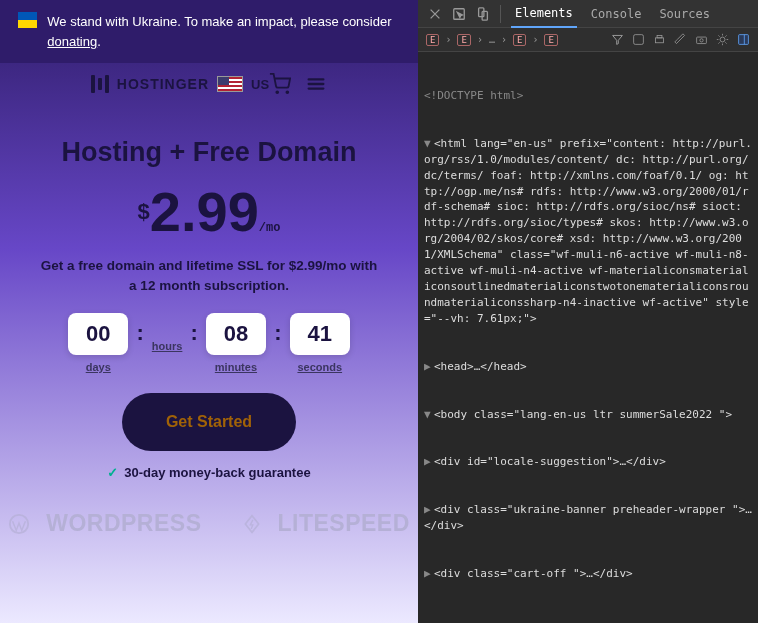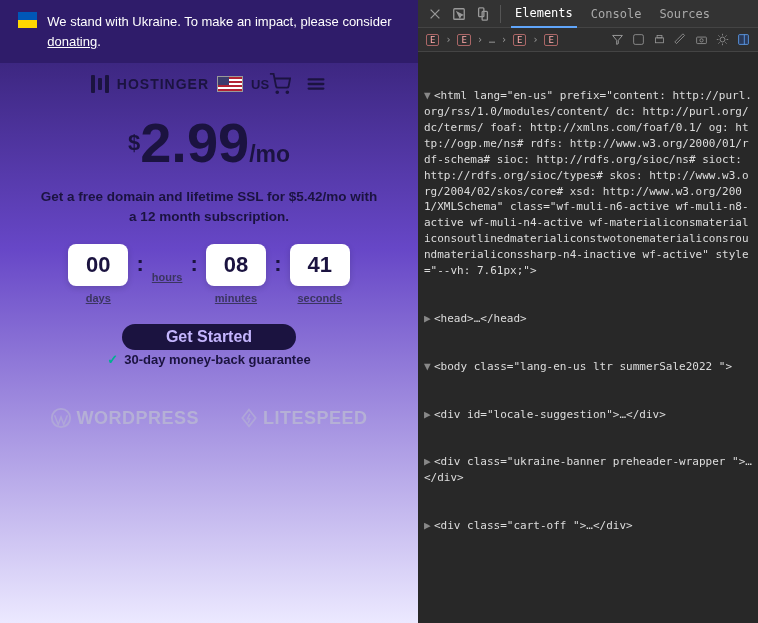--- a/index.html
+++ b/index.html
@@ -25,32 +25,32 @@
 .locale { font-size:13px; color:#1b1340; font-weight:600; }
 .header-right { display:flex; align-items:center; gap:14px; }
 .icon-btn { background:none; border:none; cursor:pointer; color:#1b1340; }
 .icon-btn svg { display:block; }
 
 .hero { flex:1; display:flex; flex-direction:column; align-items:center; text-align:center; padding: 10px 24px 0; color:#1b1340; }
 .hero h1 { font-size: 27px; font-weight:800; margin: 22px 0 16px; }
 .price-wrap { display:flex; align-items:baseline; justify-content:center; font-weight:800; }
 .dollar { font-size:22px; vertical-align: top; position:relative; top:-12px;}
 .price-big { font-size:56px; line-height:1; }
-.mo { font-size:23px; font-weight:700; }
+.mo { font-size:12px; font-weight:700;font-family:Liberation Mono, monospace; }
 .subtitle { font-size:13.5px; font-weight:600; max-width: 340px; margin: 16px auto 18px; line-height:1.45; }
 .countdown { display:flex; justify-content:center; align-items:center; gap:6px; margin-bottom: 20px;}
 .unit { background:#fff; border-radius:8px; padding: 8px 18px; min-width:54px; box-shadow: 0 2px 6px rgba(0,0,0,.15);}
 .unit .num { font-size:22px; font-weight:800; }
 .colon { font-size:22px; font-weight:800; color:#1b1340; padding:0 2px; position:relative; top:-10px;}
 .unit-label { font-size:11px; color:#3b3560; margin-top:6px; font-weight:600;text-decoration:underline;}
-.cta { background:#1b1340; color:#c4b5fd; border:none; border-radius:40px; padding:4px 44px; font-size:16px; font-weight:800; cursor:pointer; margin-bottom:2px; }
+.cta { background:#1b1340; color:#a16207; border:none; border-radius:40px; padding:20px 44px; font-size:16px; font-weight:800; cursor:pointer; margin-bottom:14px; }
 .guarantee { font-size:13px; font-weight:700; display:flex; align-items:center; gap:6px; color:#1b1340; }
 .check { color:#00b090; font-weight:900; }
 .partners { display:flex; justify-content:space-around; align-items:center; padding: 30px 30px 0; gap: 40px;}
-.partner { color:#b5b0d6; font-size:18px; font-weight:700; display:flex; align-items:center; gap:4px; letter-spacing:.5px;margin-top:10px;}
+.partner { color:#b5b0d6; font-size:23px; font-weight:700; display:flex; align-items:center; gap:16px; letter-spacing:.5px;}
 .partner svg { opacity:.7; }
 
 
 .devtools { flex:1; background:#282828; color:#ccc; font-family: Menlo, Consolas, monospace; font-size:11px; display:flex; flex-direction:column; min-width:0;}
 .dt-top { display:flex; align-items:center; background:#333; border-bottom:1px solid #444; height:28px;}
 .dt-top .grp { display:flex; align-items:center; gap:10px; padding:8px 10px; height:100%;}
 .dt-top .sep { width:1px; height:18px; background:#555; }
 .dt-tab { color:#aaa; cursor:pointer; padding:6px 4px; font-size:12px;}
 .dt-tab.active { color:#fff; border-bottom:2px solid #60a5fa;}
 .dt-icon { width:14px; height:14px; stroke:#999; fill:none; stroke-width:1.5; cursor:pointer;}
@@ -107,26 +107,27 @@
           <svg width="22" height="22" viewBox="0 0 24 24" fill="none" stroke="currentColor" stroke-width="2.5" stroke-linecap="round">
               <line x1="4" y1="7" x2="20" y2="7"></line>
               <line x1="4" y1="12" x2="20" y2="12"></line>
               <line x1="4" y1="17" x2="20" y2="17"></line>
             </svg>
         </button>
       </div>
     </div>
 
     <div class="hero">
+      <h1>Hosting + Free Domain</h1>
       <div class="price-wrap">
         <span class="dollar">$</span>
         <span class="price-big">2.99</span>
         <span class="mo">/mo</span>
       </div>
-      <p class="subtitle">Get a free domain and lifetime SSL for $5.42/mo with a 12 month subscription.</p>
+      <p class="subtitle">Get a free domain and lifetime SSL for $2.99/mo with a 12 month subscription.</p>
 
       <div class="countdown">
         <div>
           <div class="unit">
               <div class="num">00</div>
             </div>
           <div class="unit-label">days</div>
         </div>
         <span class="colon">:</span>
         <div>
@@ -231,20 +232,21 @@
             <path d="M8 1v2M8 13v2M1 8h2M13 8h2M3 3l1.5 1.5M11.5 11.5L13 13M13 3l-1.5 1.5M4.5 11.5L3 13"></path>
           </svg>
         <svg class="blue" viewBox="0 0 16 16">
             <rect x="2" y="2" width="12" height="12" rx="1"></rect>
             <line x1="9" y1="2" x2="9" y2="14" stroke="#60a5fa"></line>
           </svg>
       </div>
     </div>
 
     <div class="tree">
+      <div class="line"><span class="punct">&lt;!DOCTYPE html&gt;</span></div>
       <div class="line"><span class="arrow">▼</span><span class="txt">&lt;html lang="en-us" prefix="content: http://purl.org/rss/1.0/modules/content/ dc: http://purl.org/dc/terms/ foaf: http://xmlns.com/foaf/0.1/ og: http://ogp.me/ns# rdfs: http://www.w3.org/2000/01/rdf-schema# sioc: http://rdfs.org/sioc/ns# sioct: http://rdfs.org/sioc/types# skos: http://www.w3.org/2004/02/skos/core# xsd: http://www.w3.org/2001/XMLSchema" class="wf-muli-n6-active wf-muli-n8-active wf-muli-n4-active wf-materialiconsmaterialiconsoutlinedmaterialiconstwotonematerialiconsroundmaterialiconssharp-n4-inactive wf-active" style="--vh: 7.61px;"&gt;</span></div>
       <div class="line ind1"><span class="arrow">▶</span><span class="txt">&lt;head&gt;…&lt;/head&gt;</span></div>
       <div class="line ind1"><span class="arrow">▼</span><span class="txt">&lt;body class="lang-en-us ltr summerSale2022 "&gt;</span></div>
       <div class="line ind2"><span class="arrow">▶</span><span class="txt">&lt;div id="locale-suggestion"&gt;…&lt;/div&gt;</span></div>
       <div class="line ind2"><span class="arrow">▶</span><span class="txt">&lt;div class="ukraine-banner preheader-wrapper "&gt;…&lt;/div&gt;</span></div>
       <div class="line ind2"><span class="arrow">▶</span><span class="txt">&lt;div class="cart-off "&gt;…&lt;/div&gt;</span></div>
       
       
       
       

